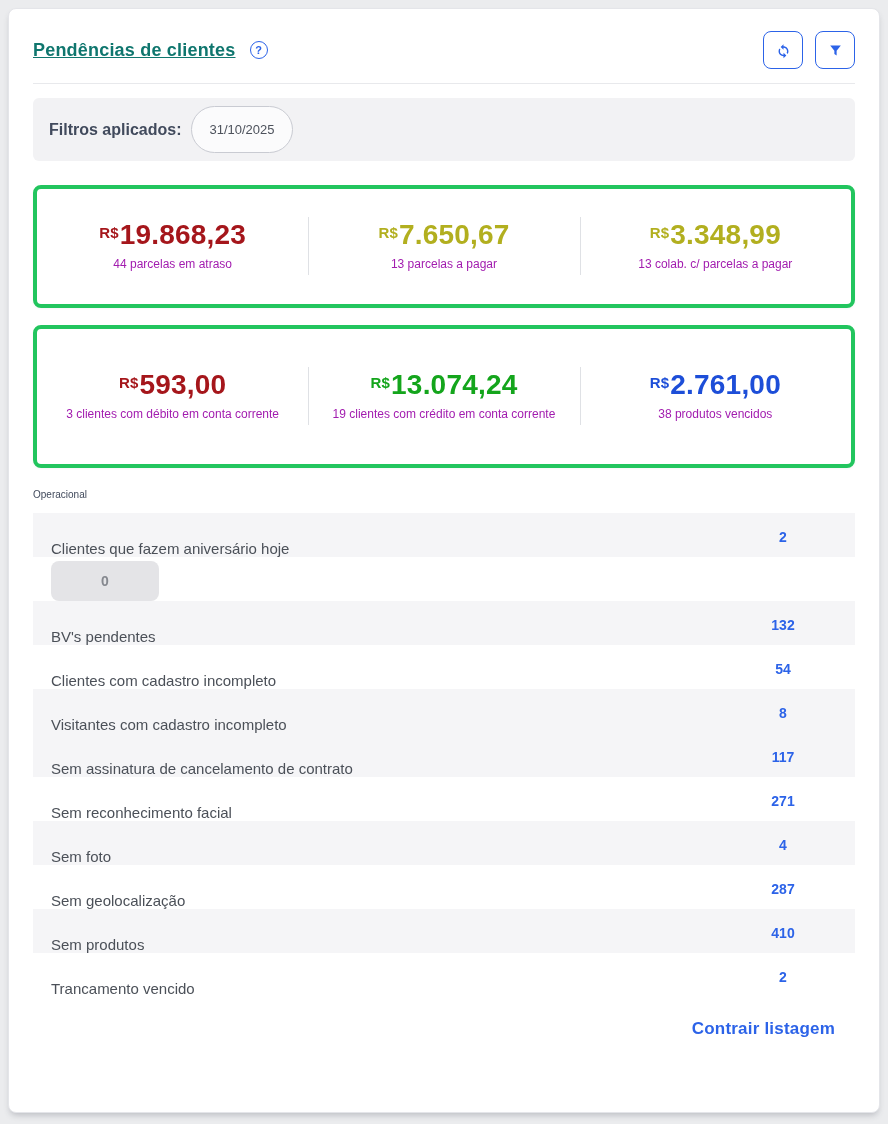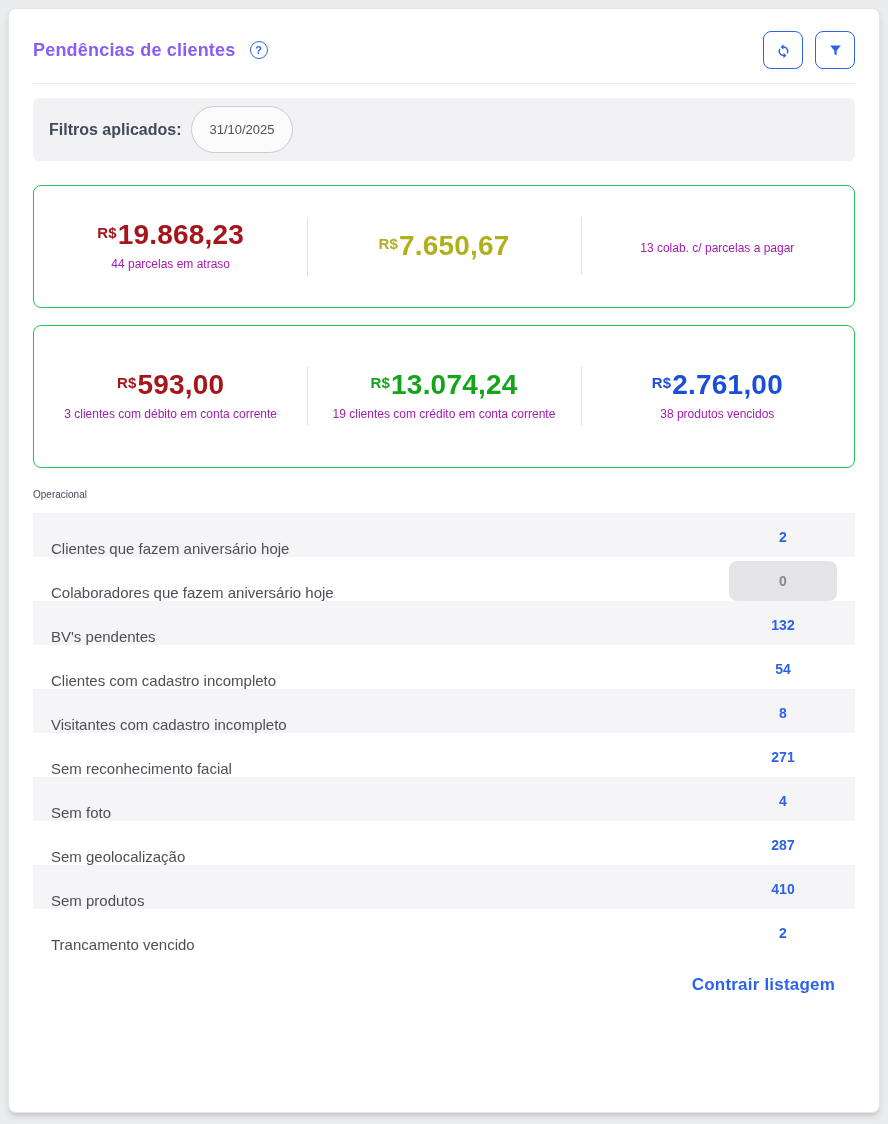--- a/index.html
+++ b/index.html
@@ -14,21 +14,21 @@
     border:1px solid #e4e5e9;
     border-radius:8px;
     margin:8px 8px 0 8px;
     min-height:1105px;
     padding:22px 24px 40px 24px;
     box-shadow:0 4px 6px -2px rgba(60,64,80,0.28);
   }
   
   .header { display:flex; align-items:center; justify-content:space-between; padding-bottom:14px; border-bottom:1px solid #e8e9ec; }
   .title-wrap { display:flex; align-items:center; gap:14px; }
-  .page-title { font-size:18px; font-weight:700; color:#8b5cf6; letter-spacing:.2px; }
+  .page-title { font-size:18px; font-weight:700; color:#0f766e; letter-spacing:.2px;text-decoration:underline; }
   .help-icon {
     width:18px; height:18px; border:1.6px solid #2c63e8; border-radius:50%;
     color:#2c63e8; font-size:11px; font-weight:700;
     display:flex; align-items:center; justify-content:center; cursor:pointer;
   }
   .header-actions { display:flex; gap:12px; }
   .icon-btn {
     width:40px; height:38px; background:#fff; border:1px solid #2c63e8; border-radius:8px;
     display:flex; align-items:center; justify-content:center; cursor:pointer;
   }
@@ -38,21 +38,21 @@
     margin-top:14px; background:#f2f2f4; border-radius:6px;
     padding:8px 16px; display:flex; align-items:center; min-height:39px;
   }
   .filters-label { font-size:16px; font-weight:700; color:#414a5c; }
   .chip {
     margin-left:10px; background:#fbfbfc; border:1px solid #c9cbd2; border-radius:999px;
     padding:15px 17px; font-size:13px; color:#4d525c; cursor:pointer;
   }
   
   .fin-card {
-    border:1px solid #22c55e; border-radius:8px; background:#fff;
+    border:4px solid #22c55e; border-radius:8px; background:#fff;
     display:flex; align-items:center;
     box-shadow:0 1px 2px rgba(60,64,80,0.05);
   }
   .fin-card.first { margin-top:24px; min-height:123px; }
   .fin-card.second { margin-top:17px; min-height:143px; }
   .fin-item { flex:1; text-align:center; position:relative; padding:10px 14px; }
   .fin-item:not(:first-child)::before {
     content:""; position:absolute; left:0; top:50%; transform:translateY(-50%);
     width:1px; height:58px; background:#dfe1e5;
   }
@@ -115,23 +115,27 @@
     <div class="fin-amount" style="color: rgb(165, 22, 27);">
       <span class="fin-currency">R$</span><span>19.868,23</span>
     </div>
     <div class="fin-caption">44 parcelas em atraso</div>
   </div>
 
   <div class="fin-item">
     <div class="fin-amount" style="color: rgb(178, 175, 31);">
       <span class="fin-currency">R$</span><span>7.650,67</span>
     </div>
-  </div>
-
-  <div class="fin-item">
+    <div class="fin-caption">13 parcelas a pagar</div>
+  </div>
+
+  <div class="fin-item">
+    <div class="fin-amount" style="color: rgb(178, 175, 31);">
+      <span class="fin-currency">R$</span><span>3.348,99</span>
+    </div>
     <div class="fin-caption">13 colab. c/ parcelas a pagar</div>
   </div>
 </div>
 
   <div class="fin-card second">
   <div class="fin-item">
     <div class="fin-amount" style="color: rgb(165, 22, 27);">
       <span class="fin-currency">R$</span><span>593,00</span>
     </div>
     <div class="fin-caption">3 clientes com débito em conta corrente</div>
@@ -154,40 +158,43 @@
 
   <div class="section-heading">Operacional</div>
 
   <div class="op-list">
   <div class="op-row alt">
     <span class="op-label">Clientes que fazem aniversário hoje</span>
     <span class="op-count">2</span>
   </div>
 
   <div class="op-row disabled">
-    <span class="op-label">Colaboradores que fazem aniversário hoje</span>
     <span class="op-count">0</span>
   </div>
 
   <div class="op-row alt">
     <span class="op-label">BV's pendentes</span>
     <span class="op-count">132</span>
   </div>
 
   <div class="op-row">
     <span class="op-label">Clientes com cadastro incompleto</span>
     <span class="op-count">54</span>
   </div>
 
   <div class="op-row alt">
     <span class="op-label">Visitantes com cadastro incompleto</span>
     <span class="op-count">8</span>
   </div>
 
 
+  <div class="op-row alt">
+    <span class="op-label">Sem assinatura de cancelamento de contrato</span>
+    <span class="op-count">117</span>
+  </div>
 
   <div class="op-row">
     <span class="op-label">Sem reconhecimento facial</span>
     <span class="op-count">271</span>
   </div>
 
   <div class="op-row alt">
     <span class="op-label">Sem foto</span>
     <span class="op-count">4</span>
   </div>

